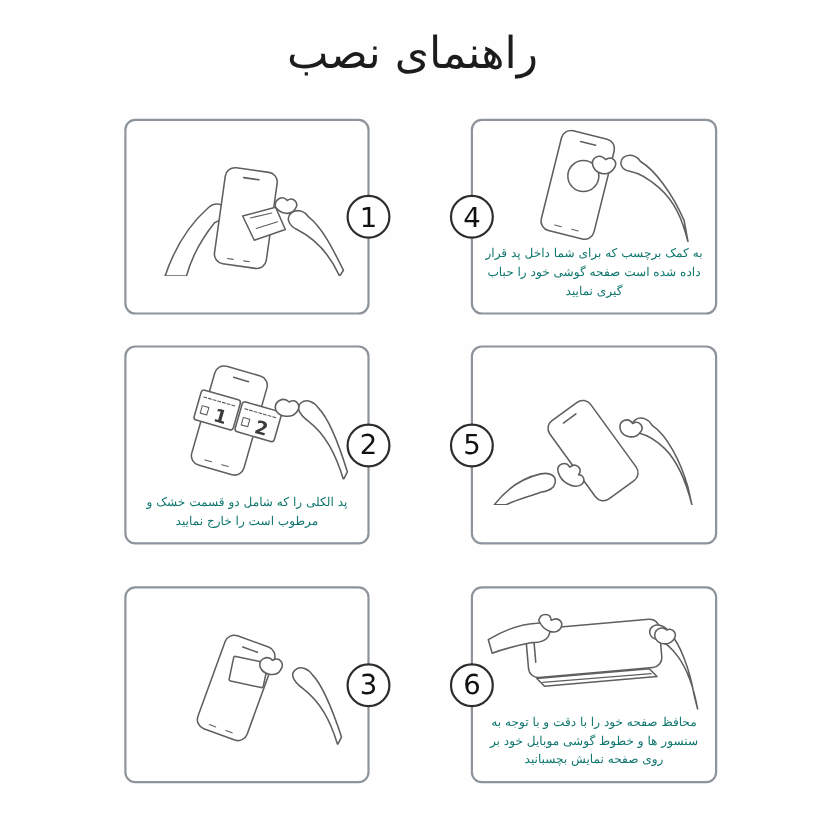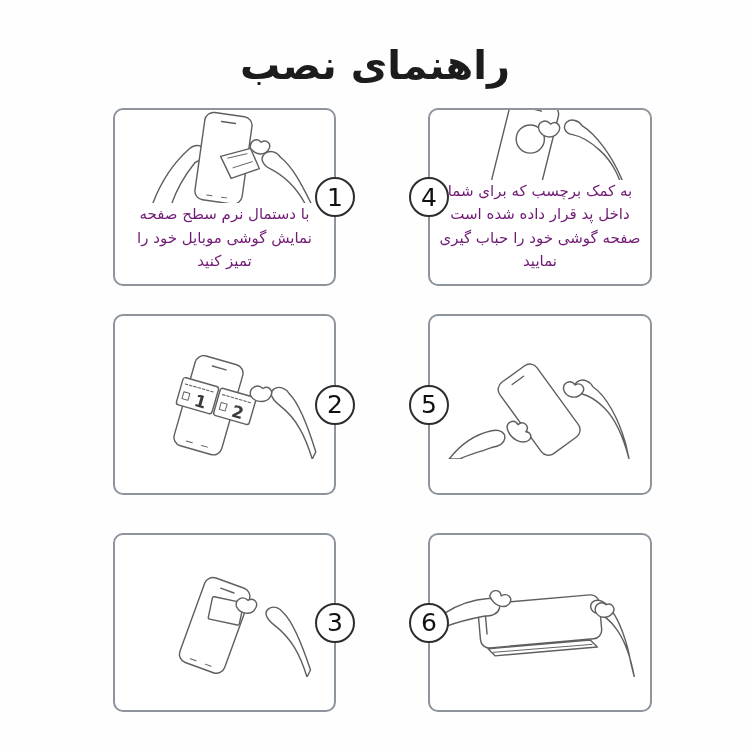--- a/index.html
+++ b/index.html
@@ -4,21 +4,21 @@
 <style>
   html,body { margin:0; padding:0; }
   body {
     width:750px; height:750px; background:#ffffff;
     font-family:"DejaVu Sans", sans-serif; position:relative; overflow:hidden;
   }
   .canvas { position:absolute; inset:0; background:#fefefe; }
   .title {
     position:absolute; top:26px; left:0; right:0;
     text-align:center; direction:rtl;
-    font-size:40px; font-weight:700; color:#1c1c1c; letter-spacing:0;margin-top:16px;
+    font-size:40px; font-weight:400; color:#1c1c1c; letter-spacing:0;
   }
   .card {
     position:absolute; background:#ffffff;
     border:2px solid #8e949c; border-radius:10px;
     display:flex; flex-direction:column; box-sizing:border-box;
   }
   .c1 { left:113px; top:108px; width:223px; height:178px; }
   .c2 { left:113px; top:314px; width:223px; height:181px; }
   .c3 { left:113px; top:533px; width:223px; height:179px; }
   .c4 { left:428px; top:108px; width:224px; height:178px; }
@@ -44,21 +44,21 @@
   }
   .lineart .w { fill:#ffffff; }
   .lineart .dash { stroke-dasharray:3 2; stroke-width:1.2; }
   .lineart .thin { stroke-width:1.1; }
   .lineart text {
     stroke:none; fill:#3c3c3c; font-family:"DejaVu Sans", sans-serif;
     font-size:19px; font-weight:bold; text-anchor:middle;
   }
   .caption {
     margin-top:auto; direction:rtl; text-align:center;
-    font-size:15px; line-height:1.55; color:#701a75;
+    font-size:11px; line-height:1.55; color:#0f766e;
     padding:0 8px 11px 8px;
   }
 </style>
 </head>
 <body>
 
 <div class="canvas">
 
   <div class="title">راهنمای نصب</div>
 
@@ -73,21 +73,20 @@
           <line class="thin" x1="96" y1="102" x2="102" y2="102"></line>
           <line class="thin" x1="113" y1="102" x2="119" y2="102"></line>
         </g>
         <path class="w" d="M106,56 L140,47 L150,70 L118,81 Z"></path>
         <path class="thin" d="M114,58 L136,53"></path>
         <path class="thin" d="M120,69 L142,62"></path>
         <path class="w" d="M140,47 C138,39 147,34 152,40 C158,36 165,42 160,49 C156,55 146,55 140,47 Z"></path>
         <path class="w" d="M206,118 C196,96 182,80 162,70 C154,66 150,58 156,53 C162,48 170,51 174,57 C188,68 198,88 210,112 Z"></path>
       </svg>
     </div>
-    <div class="caption">با دستمال نرم سطح صفحه نمایش گوشی موبایل خود را تمیز کنید</div>
   </div>
 
   <div class="card left c2">
     <div class="badge">2</div>
     <div class="illu">
       <svg class="lineart" width="200" height="104" viewBox="0 0 222 118">
         <g transform="rotate(16 92 58)">
           <rect class="w" x="64" y="4" width="56" height="106" rx="10"></rect>
           <line x1="84" y1="13" x2="100" y2="13"></line>
           <line class="thin" x1="79" y1="103" x2="86" y2="103"></line>
@@ -98,20 +97,21 @@
           <text x="82" y="62">1</text>
           <rect class="w" x="100" y="34" width="42" height="32" rx="3"></rect>
           <line class="dash" x1="104" y1="41" x2="138" y2="41"></line>
           <rect class="thin" x="105" y="50" width="7" height="8"></rect>
           <text x="126" y="62">2</text>
         </g>
         <path class="w" d="M210,118 C202,92 192,72 174,58 C166,52 160,44 166,39 C172,34 180,38 184,44 C196,56 206,84 214,110 Z"></path>
         <path class="w" d="M140,46 C138,37 148,32 154,38 C161,34 167,41 162,48 C157,55 144,54 140,46 Z"></path>
       </svg>
     </div>
+    <div class="caption">پد الکلی را که شامل دو قسمت خشک و مرطوب است را خارج نمایید</div>
   </div>
 
   <div class="card left c3">
     <div class="badge">3</div>
     <div class="illu">
       <svg class="lineart" width="200" height="104" viewBox="0 0 222 118">
         <g transform="rotate(20 98 60)">
           <rect class="w" x="72" y="8" width="54" height="102" rx="10"></rect>
           <line x1="91" y1="17" x2="107" y2="17"></line>
           <line class="thin" x1="86" y1="104" x2="93" y2="104"></line>
@@ -167,15 +167,16 @@
           <line x1="50" y1="44" x2="50" y2="64"></line>
         </g>
         <path class="w" d="M52,86 L168,76 L176,84 L60,94 Z"></path>
         <path class="thin" d="M58,90 L170,81"></path>
         <path class="w" d="M2,46 C18,36 36,30 52,29 C62,28 67,33 65,40 C63,47 55,49 47,49 C32,52 16,56 6,60 Z"></path>
         <path class="w" d="M54,26 C56,18 66,18 67,26 C74,22 81,28 76,35 C71,41 59,38 54,26 Z"></path>
         <path class="w" d="M218,118 C214,96 208,78 198,64 C191,54 184,48 176,46 C168,44 166,36 172,32 C178,29 186,33 189,39 C200,50 210,78 214,102 Z"></path>
         <path class="w" d="M174,44 C172,36 180,31 186,36 C192,33 198,40 193,46 C188,52 178,52 174,44 Z"></path>
       </svg>
     </div>
+    <div class="caption">محافظ صفحه خود را با دقت و با توجه به سنسور ها و خطوط گوشی موبایل خود بر روی صفحه نمایش بچسبانید</div>
   </div>
 
 </div>
 
 </body></html>

